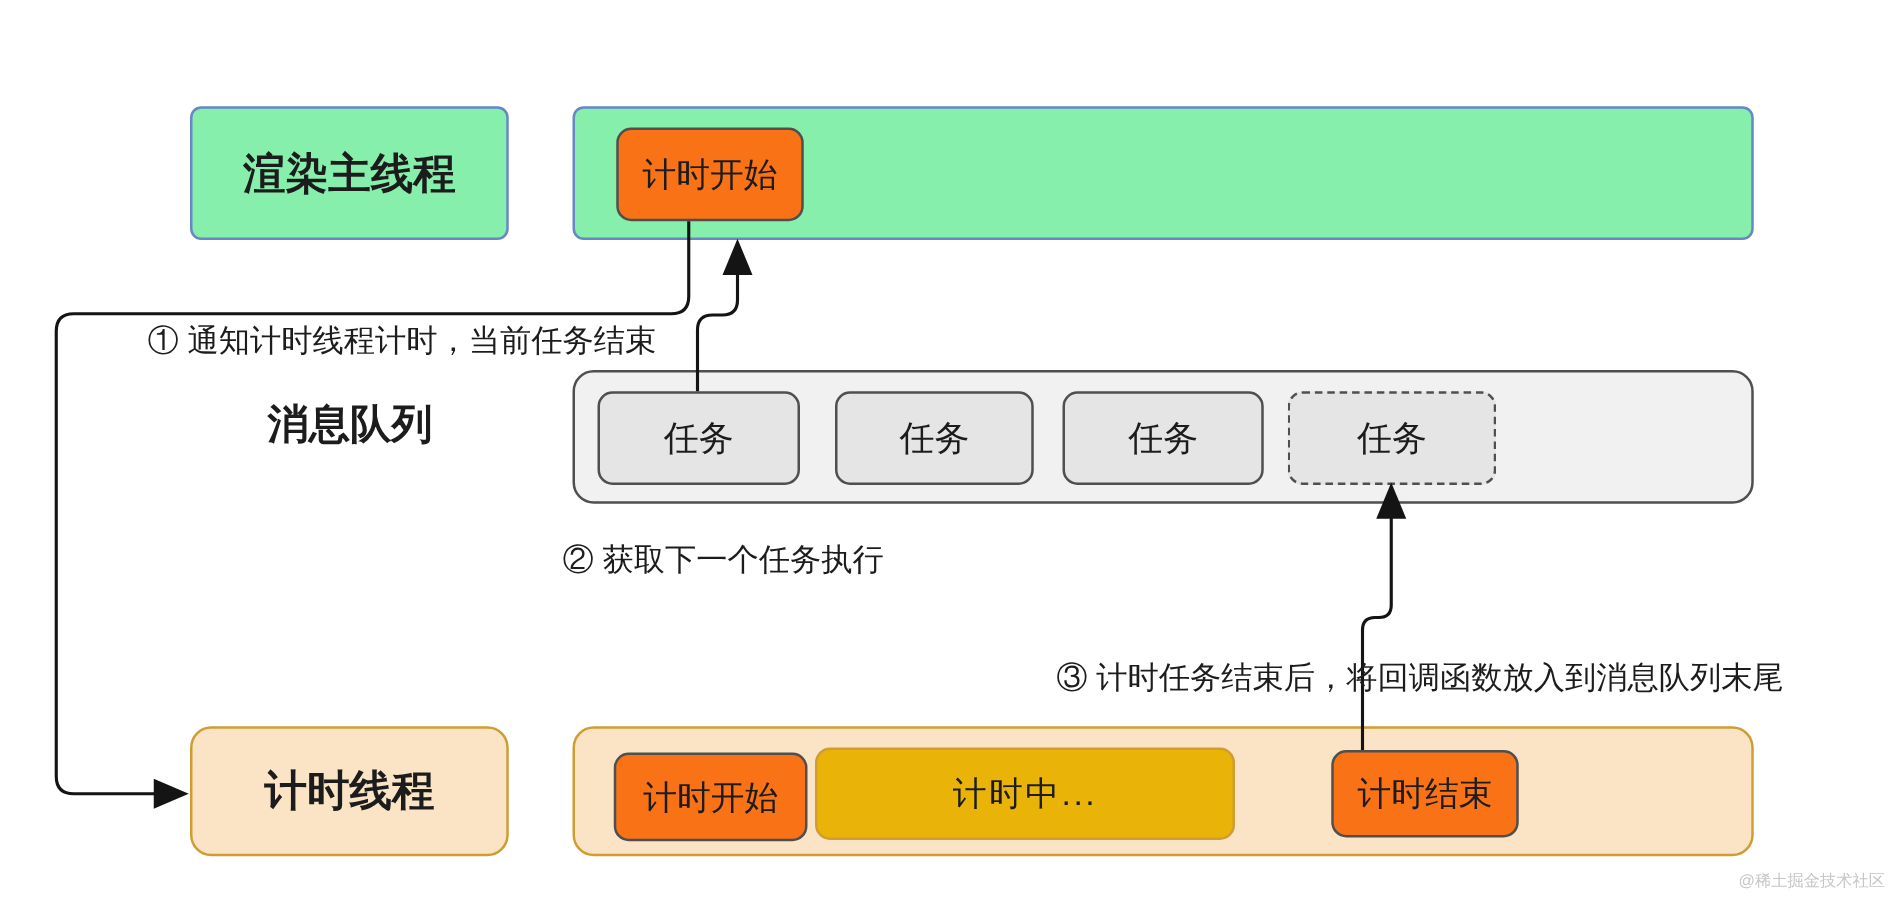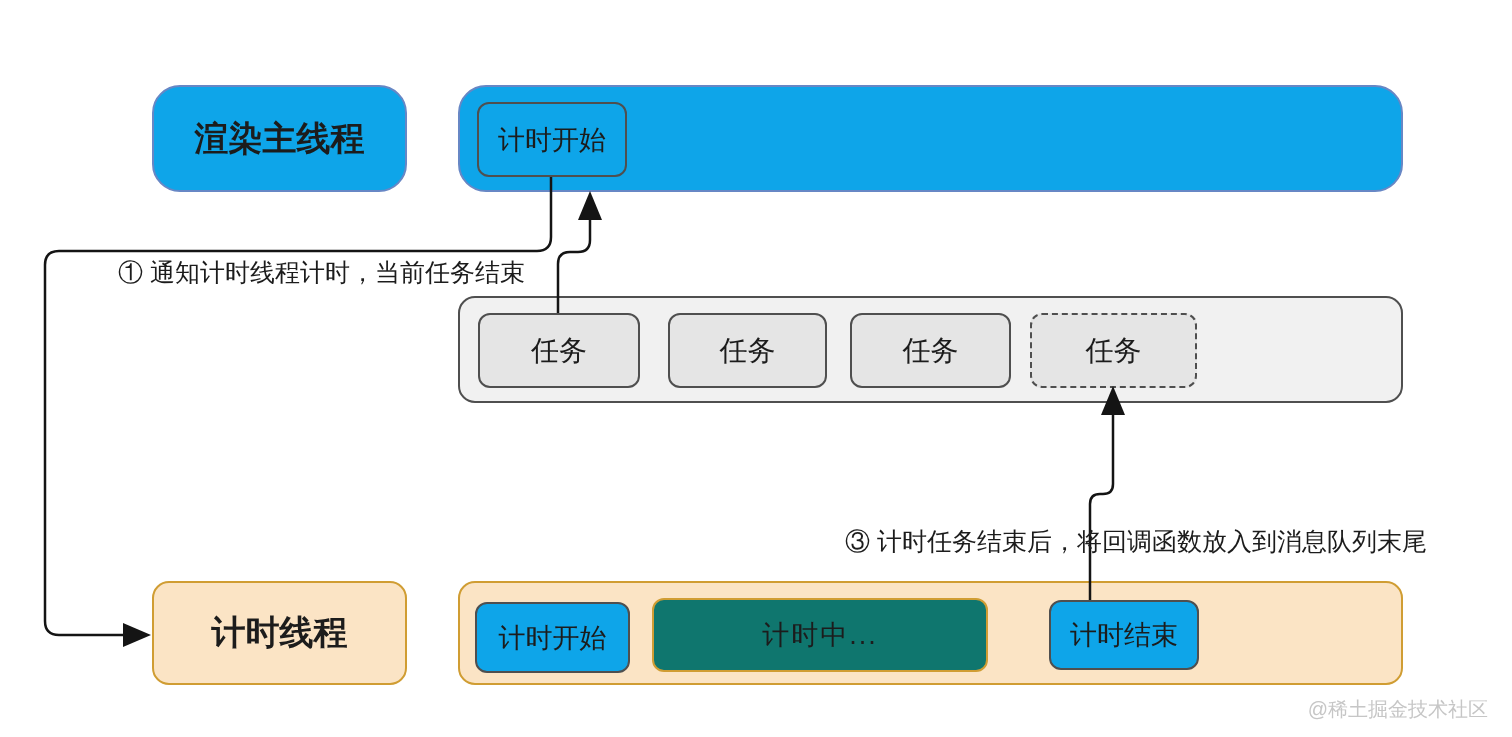--- a/index.html
+++ b/index.html
@@ -8,40 +8,40 @@
   .canvas *{box-sizing:border-box;}
 
   
   .layer-shapes{position:absolute;inset:0;z-index:1;}
   .layer-arrows{position:absolute;inset:0;z-index:2;pointer-events:none;}
   .layer-text{position:absolute;inset:0;z-index:3;}
 
   .abs{position:absolute;display:flex;align-items:center;justify-content:center;}
 
   
-  .blue-box{background:#0ea5e9;border:2.5px solid #6787c5;border-radius:28px;}
+  .blue-box{background:#86efac;border:2.5px solid #6787c5;border-radius:9px;}
   
   .gray-bar{background:#f1f1f1;border:2.5px solid #4f4f4f;border-radius:17px;}
   .task-box{background:#e5e5e5;border:2.5px solid #4f4f4f;border-radius:12px;
             font-size:28px;font-weight:500;}
   .task-box.dashed{border-style:dashed;}
-  .btn{background:#0ea5e9;border:2.5px solid #4f4f4f;border-radius:12px;
-       font-size:27px;font-weight:500;}
+  .btn{background:#f97316;border:2.5px solid #4f4f4f;border-radius:12px;
+       font-size:27px;font-weight:500;margin-left:16px;}
   
   .orange-box{background:#fbe4c5;border:2.5px solid #d09d33;border-radius:17px;}
-  .orange-inner{background:#0f766e;border:2.5px solid #d09d33;border-radius:12px;
+  .orange-inner{background:#eab308;border:2.5px solid #d09d33;border-radius:12px;
                 font-size:27px;font-weight:500;letter-spacing:2px;}
 
   .thread-label{font-size:34px;font-weight:600;}
   .mq-label{position:absolute;left:110px;top:318px;width:340px;text-align:center;z-index:3;}
   .mq-label .cn{font-size:33px;font-weight:600;line-height:42px;}
   .mq-label .en{font-family:"DejaVu Sans Mono",monospace;font-size:30px;font-weight:600;line-height:40px;}
 
   .annotation{position:absolute;font-size:25px;font-weight:500;white-space:nowrap;z-index:3;}
-  .watermark{position:absolute;right:24px;top:696px;font-size:20px;color:#c6c6c6;z-index:3;margin-left:10px;}
+  .watermark{position:absolute;right:4px;top:696px;font-size:13px;color:#c6c6c6;z-index:3;margin-left:10px;}
 
   svg .line{stroke:#141414;stroke-width:2.5;fill:none;}
   svg .head{fill:#141414;stroke:none;}
 </style>
 </head>
 <body>
 
 <div class="canvas">
 
   <div class="layer-shapes">
@@ -90,21 +90,23 @@
 
     <path class="line" d="M 558 313 L 558 264 Q 558 252 570 252 L 578 252 Q 590 252 590 240 L 590 217"></path>
     <polygon class="head" points="590,191 578,220 602,220"></polygon>
 
     <path class="line" d="M 1090 600 L 1090 504 Q 1090 494 1100 494 L 1103 494 Q 1113 494 1113 484 L 1113 412"></path>
     <polygon class="head" points="1113,386 1101,415 1125,415"></polygon>
   </svg>
 
   <div class="layer-text" style="pointer-events:none;">
     <div class="mq-label">
+      <div class="cn">消息队列</div>
     </div>
 
     <div class="annotation" style="left:70px;top:256px;margin-left:48px;">① 通知计时线程计时，当前任务结束</div>
+    <div class="annotation" style="left:450px;top:431px;">② 获取下一个任务执行</div>
     <div class="annotation" style="left:845px;top:525px;">③ 计时任务结束后，将回调函数放入到消息队列末尾</div>
 
     <div class="watermark">@稀土掘金技术社区</div>
   </div>
 
 </div>
 
 </body></html>

